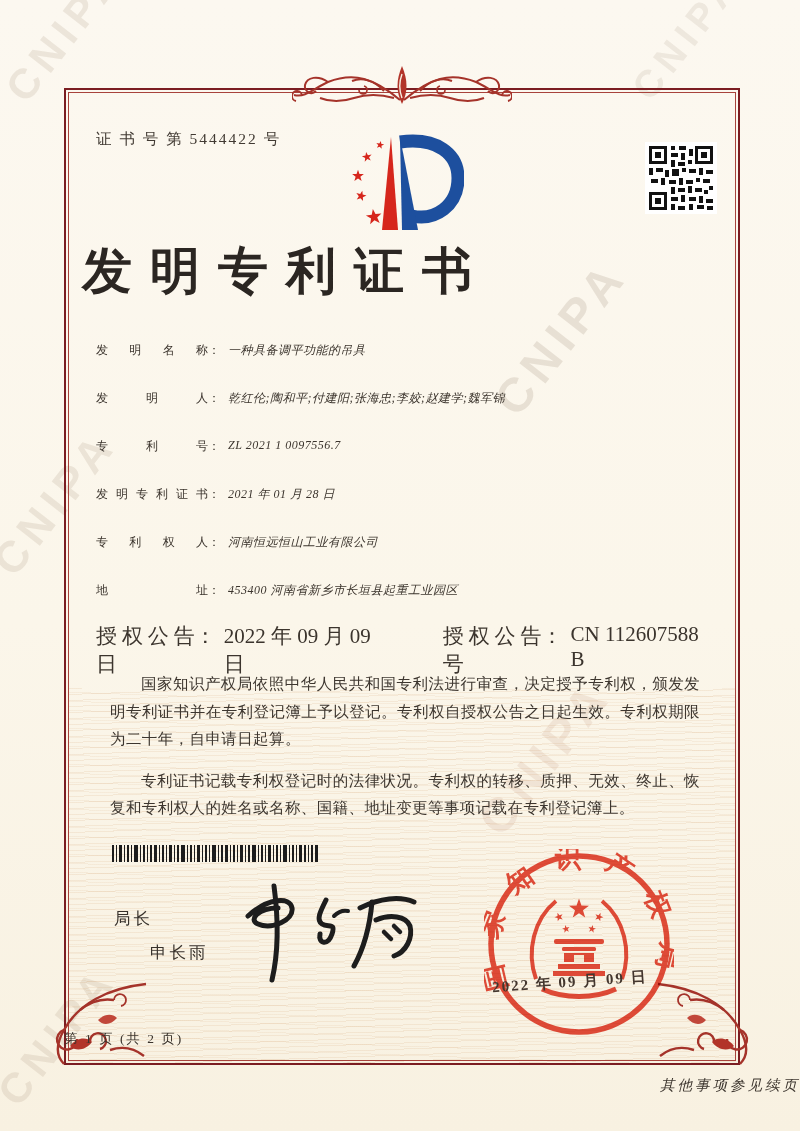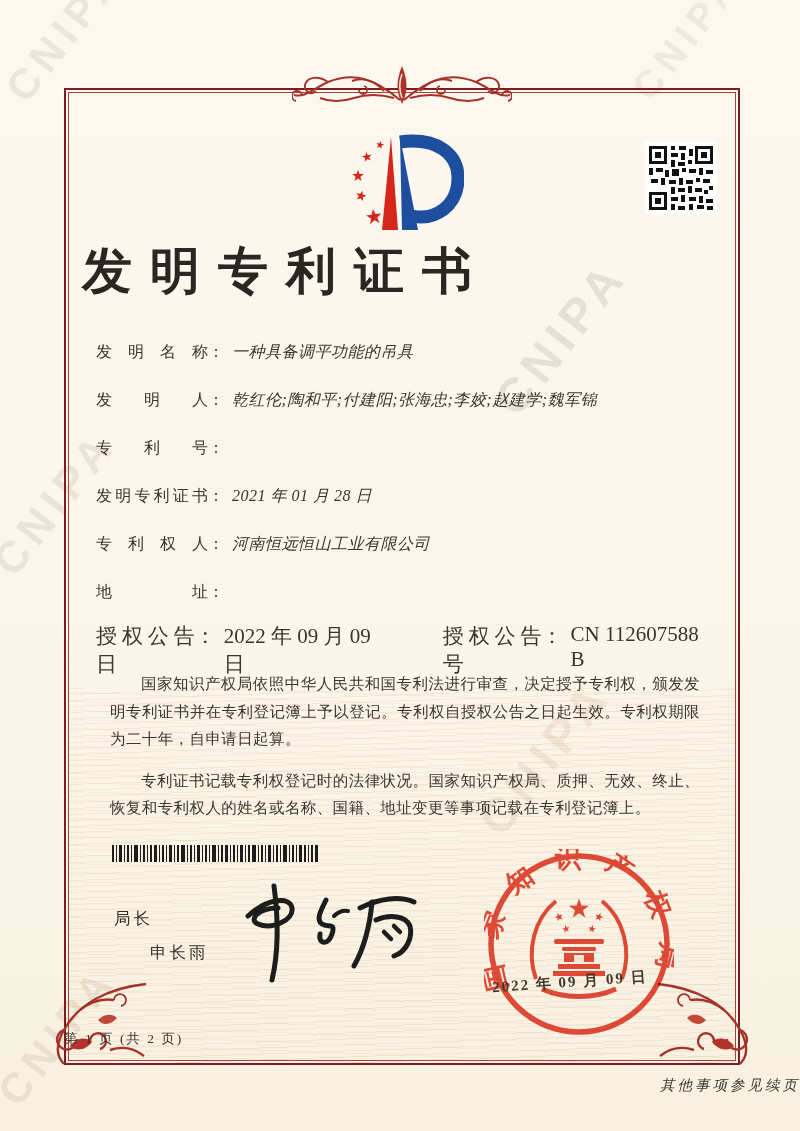--- a/index.html
+++ b/index.html
@@ -31,21 +31,21 @@
       repeating-linear-gradient(182deg,rgba(206,150,96,.10) 0 1px,rgba(0,0,0,0) 1px 9px);
   }
   .cert-no{position:absolute;left:96px;top:129px;font-size:15.5px;letter-spacing:2px;color:#413a33;}
   .logo{position:absolute;left:334px;top:133px;width:130px;height:106px;}
   .qr{position:absolute;left:645px;top:142px;width:72px;height:72px;background:#fff;}
   .title{
     position:absolute;left:64px;top:238px;width:676px;
     font-size:50px;font-weight:bold;letter-spacing:18px;color:#2b2622;text-indent:18px;
   }
   .fields{position:absolute;left:96px;top:336px;width:620px;}
-  .frow{height:48px;display:flex;align-items:flex-start;font-size:16px;color:#3b342d;padding-top:6px;box-sizing:border-box;}
+  .frow{height:48px;display:flex;align-items:flex-start;font-size:12px;color:#3b342d;padding-top:6px;box-sizing:border-box;}
   .f-label{display:inline-block;width:112px;text-align:justify;text-align-last:justify;}
   .f-colon{margin-right:8px;}
   .f-value{flex:1;letter-spacing:.5px;font-style:italic;}
   .grant-row{position:absolute;left:96px;top:622px;width:620px;display:flex;font-size:21px;color:#3b342d;}
   .grant-pair{display:flex;}
   .grant-pair .f-label{width:100px;}
   .grant-pair.second{margin-left:48px;}
   .paras{position:absolute;left:96px;top:656px;width:618px;font-size:15.5px;line-height:1.78;color:#3d362f;text-align:justify;letter-spacing:.4px;}
   .paras p{margin:14px;text-indent:2em;}
   .barcode{position:absolute;left:112px;top:845px;width:208px;height:17px;}
@@ -117,20 +117,21 @@
       <path d="M14,50 a10,10 0 1 0 13,9"></path>
       <path d="M40,62 a8,8 0 1 1 10,7"></path>
       <path d="M60,70 C72,66 84,68 94,76"></path>
       <path d="M30,30 C40,22 52,18 64,20"></path>
       <path d="M64,20 a6,6 0 1 1 7,6" stroke-width="1.8"></path>
     </g>
     <path d="M20,66 C26,58 36,56 42,62 C36,70 26,72 20,66 Z" fill="#b23429" stroke="none"></path>
     <path d="M48,40 C54,34 62,33 67,38 C61,45 53,46 48,40 Z" fill="#c1473a" stroke="none"></path>
   </svg>
 
+  <div class="cert-no">证 书 号 第 5444422 号</div>
 
   <svg class="logo" viewBox="0 0 130 106">
     <defs>
       <path id="star" d="M0,-10 L2.35,-3.24 L9.51,-3.09 L3.8,1.24 L5.88,8.09 L0,4 L-5.88,8.09 L-3.8,1.24 L-9.51,-3.09 L-2.35,-3.24 Z"></path>
     </defs>
     <path d="M66,9 C103,4 124,21 124,45 C124,73 101,88 78,83" fill="none" stroke="#1d4f9e" stroke-width="13"></path>
     <polygon points="57,4 64,97 48,97" fill="#d6261c"></polygon>
     <polygon points="66,4 84,97 68,97" fill="#1d4f9e"></polygon>
     <g fill="#d6261c">
       <use href="#star" transform="translate(46,12) scale(0.42) rotate(12)"></use>
@@ -204,53 +205,55 @@
         <span class="f-value">一种具备调平功能的吊具</span>
     </div>
     <div class="frow">
       <span class="f-label">发明人</span>
         <span class="f-colon">：</span>
         <span class="f-value">乾红伦;陶和平;付建阳;张海忠;李姣;赵建学;魏军锦</span>
     </div>
     <div class="frow">
       <span class="f-label">专利号</span>
         <span class="f-colon">：</span>
+        <span class="f-value">ZL 2021 1 0097556.7</span>
     </div>
     <div class="frow">
       <span class="f-label">发明专利证书</span>
         <span class="f-colon">：</span>
         <span class="f-value">2021 年 01 月 28 日</span>
     </div>
     <div class="frow">
       <span class="f-label">专利权人</span>
         <span class="f-colon">：</span>
         <span class="f-value">河南恒远恒山工业有限公司</span>
     </div>
     <div class="frow">
       <span class="f-label">地址</span>
         <span class="f-colon">：</span>
+        <span class="f-value">453400  河南省新乡市长垣县起重工业园区</span>
     </div>
   </div>
 
   <div class="grant-row">
     <div class="grant-pair">
       <span class="f-label">授权公告日</span>
         <span class="f-colon">：</span>
         <span>2022 年 09 月 09 日</span>
     </div>
     <div class="grant-pair second">
       <span class="f-label">授权公告号</span>
         <span class="f-colon">：</span>
         <span>CN 112607588 B</span>
     </div>
   </div>
 
   <div class="paras">
     <p>国家知识产权局依照中华人民共和国专利法进行审查，决定授予专利权，颁发发明专利证书并在专利登记簿上予以登记。专利权自授权公告之日起生效。专利权期限为二十年，自申请日起算。</p>
-    <p>专利证书记载专利权登记时的法律状况。国家知识产权局、质押、无效、终止、恢复和专利权人的姓名或名称、国籍、地址变更等事项记载在专利登记簿上。</p>
+    <p>专利证书记载专利权登记时的法律状况。专利权的转移、质押、无效、终止、恢复和专利权人的姓名或名称、国籍、地址变更等事项记载在专利登记簿上。</p>
   </div>
 
   <svg class="barcode" viewBox="0 0 208 17" preserveAspectRatio="none">
     <g fill="#1c1c1c">
       <rect x="0" width="2" height="17"></rect>
         <rect x="4" width="1" height="17"></rect>
         <rect x="7" width="3" height="17"></rect>
       <rect x="12" width="1" height="17"></rect>
         <rect x="15" width="2" height="17"></rect>
         <rect x="19" width="1" height="17"></rect>

